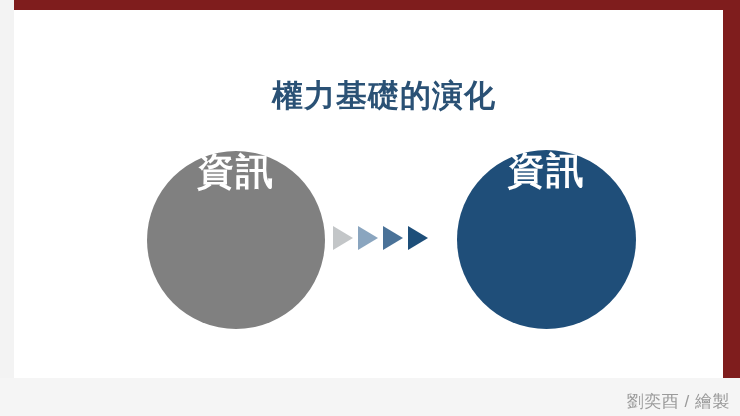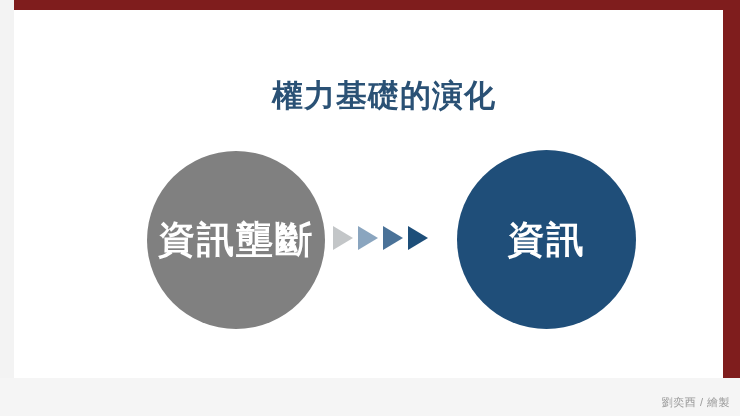--- a/index.html
+++ b/index.html
@@ -64,23 +64,22 @@
     letter-spacing: 1px;
     color: #2a5175;
     white-space: nowrap;
   }
 
   
   .circle {
     position: absolute;
     border-radius: 50%;
     display: flex;
-    flex-direction: row;
+    flex-direction: column;
     align-items: center;
-    justify-content: center;
     box-sizing: border-box;
   }
   .circle .circle-line {
     color: #ffffff;
     font-size: 37px;
     line-height: 42px;
     font-weight: bold;
     letter-spacing: 2px;
     white-space: nowrap;
     text-align: center;
@@ -123,42 +122,41 @@
   .arrow-1 { border-left-color: #c3c6c8; }
   .arrow-2 { border-left-color: #8aa5bf; }
   .arrow-3 { border-left-color: #4a7298; }
   .arrow-4 { border-left-color: #1d4e79; }
 
   
   #credit {
     position: absolute;
     right: 10px;
     bottom: 7px;
-    font-size: 11px;
+    font-size: 17px;
     line-height: 14px;
     color: #9b9b9b;
     letter-spacing: 0.5px;
     white-space: nowrap;
   }
 </style>
 </head>
 <body>
 
 <div id="slide-root">
 
   <div class="edge-strip-left"></div>
   <div class="edge-strip-bottom"></div>
 
   <div id="slide-card">
 
     <div id="slide-title" style="color: rgb(42, 81, 117);">權力基礎的演化</div>
 
     <div id="circle-left" class="circle" style="background: rgb(128, 128, 128);">
       <div class="circle-line">資訊</div>
-      <div class="circle-line">壟斷</div>
     </div>
 
     <div id="arrow-group">
       <div class="arrow-chevron arrow-1" style="border-left-color: rgb(195, 198, 200);"></div>
       <div class="arrow-chevron arrow-2" style="border-left-color: rgb(138, 165, 191);"></div>
       <div class="arrow-chevron arrow-3" style="border-left-color: rgb(74, 114, 152);"></div>
       <div class="arrow-chevron arrow-4" style="border-left-color: rgb(29, 78, 121);"></div>
     </div>
 
     <div id="circle-right" class="circle" style="background: rgb(31, 78, 121);">

